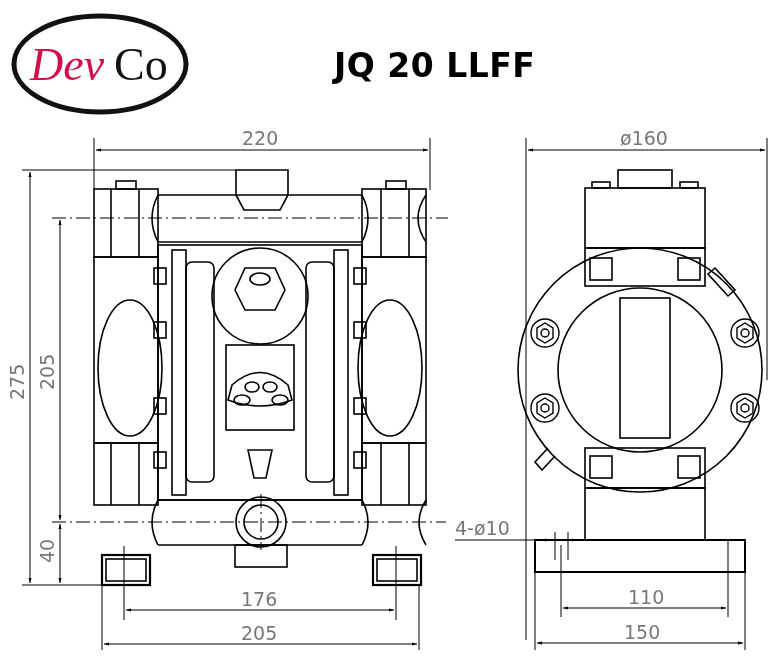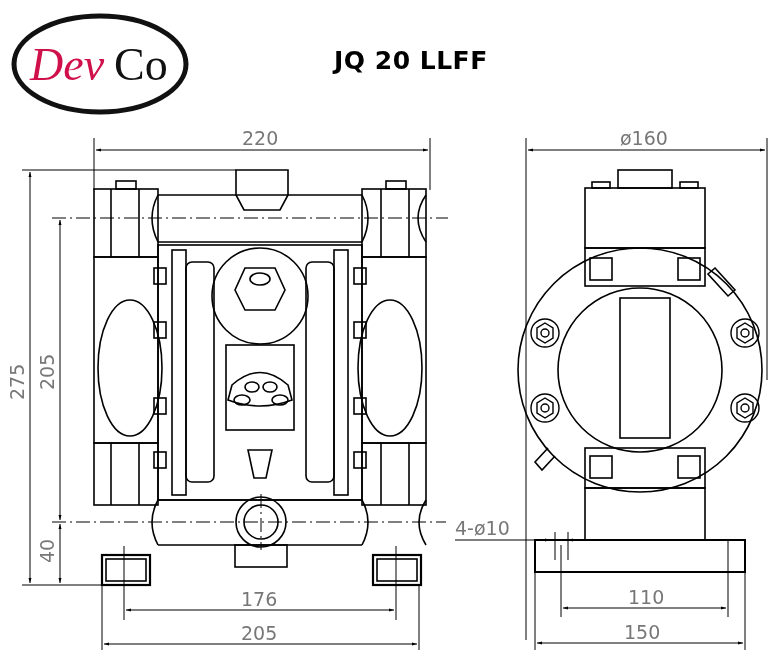--- a/index.html
+++ b/index.html
@@ -1,18 +1,18 @@
 <!DOCTYPE html>
 <html><head>
 <meta charset="utf-8">
 <style>
   html, body { margin:0; padding:0; background:#ffffff; }
   body { width:784px; height:662px; position:relative; overflow:hidden; font-family:"Liberation Sans", sans-serif; }
   #logo { position:absolute; left:10px; top:12px; width:180px; height:104px; }
-  #title { position:absolute; left:334px; top:46px; font-family:"DejaVu Sans", sans-serif; font-weight:bold; font-size:25px; color:#000; letter-spacing:0.5px; }
+  #title { position:absolute; left:334px; top:46px; font-family:"DejaVu Sans", sans-serif; font-weight:bold; font-size:33px; color:#000; letter-spacing:0.5px; }
   svg#drawing { position:absolute; left:0; top:0; }
   .dimtxt { font-family:"DejaVu Sans", sans-serif; font-size:19px; fill:#777; }
 </style>
 </head>
 <body>
 
 <svg id="logo" viewBox="0 0 180 104">
   <ellipse cx="90" cy="52" rx="86" ry="48" fill="#fff" stroke="#111" stroke-width="5"></ellipse>
   <text x="20" y="68" font-family="'Liberation Serif', serif" font-style="italic" font-size="46" fill="#d0104a">Dev</text>
   <text x="104" y="68" font-family="'Liberation Serif', serif" font-size="46" fill="#111">Co</text>

